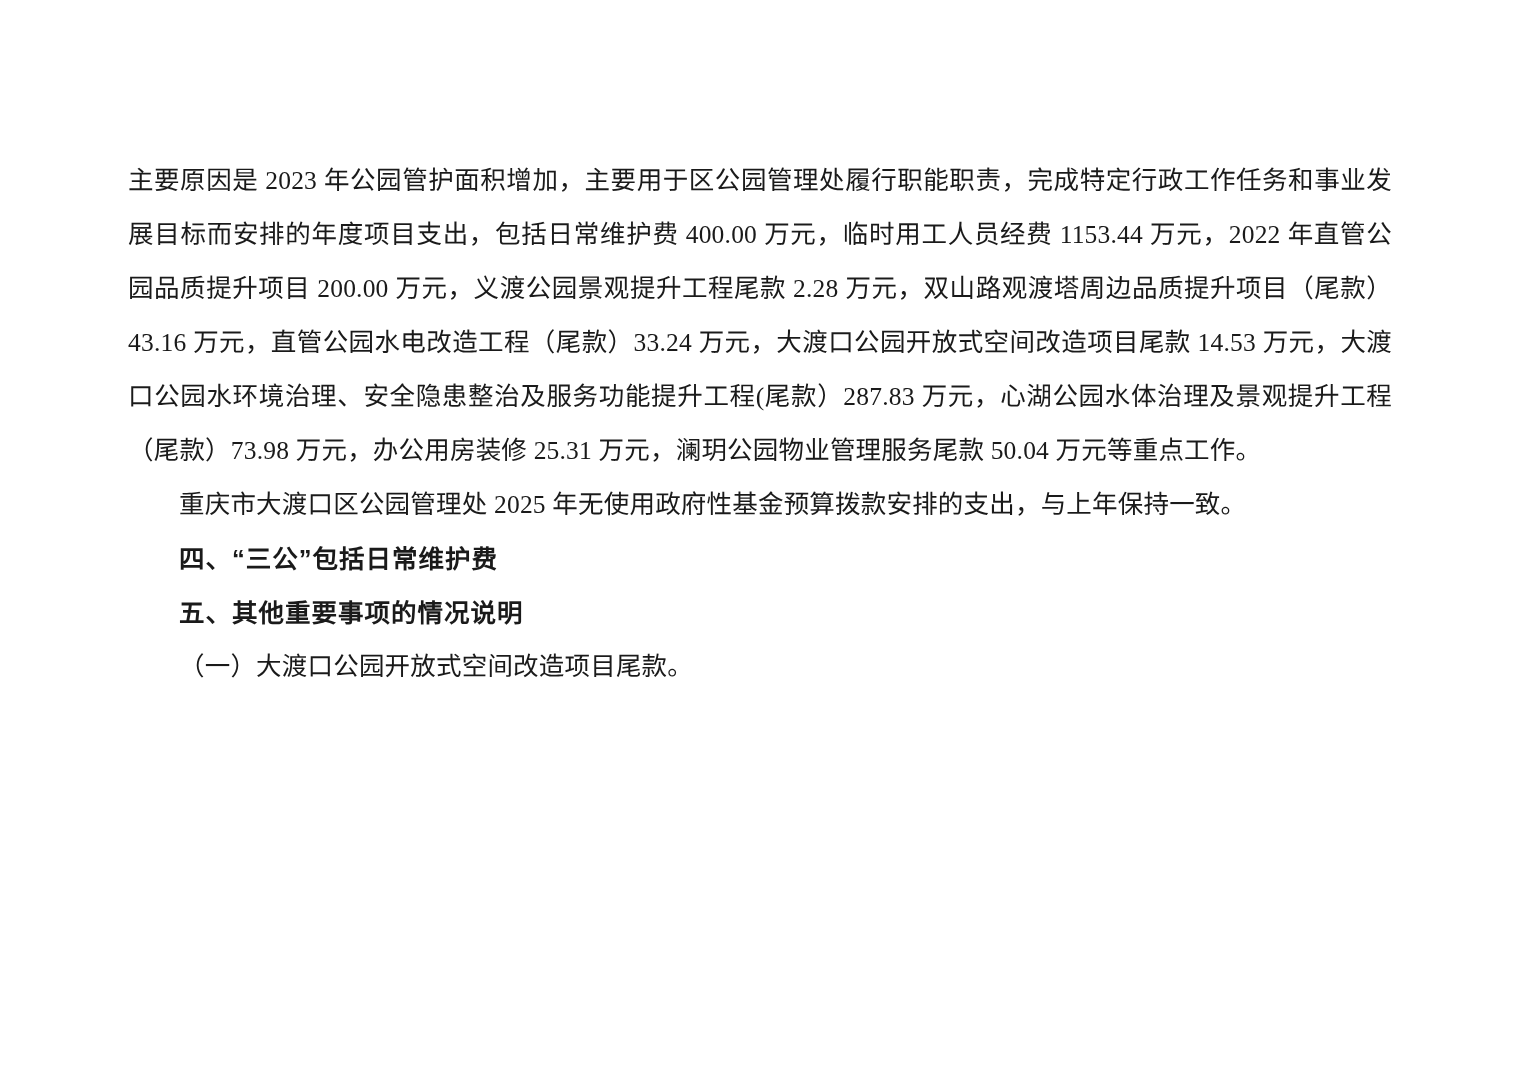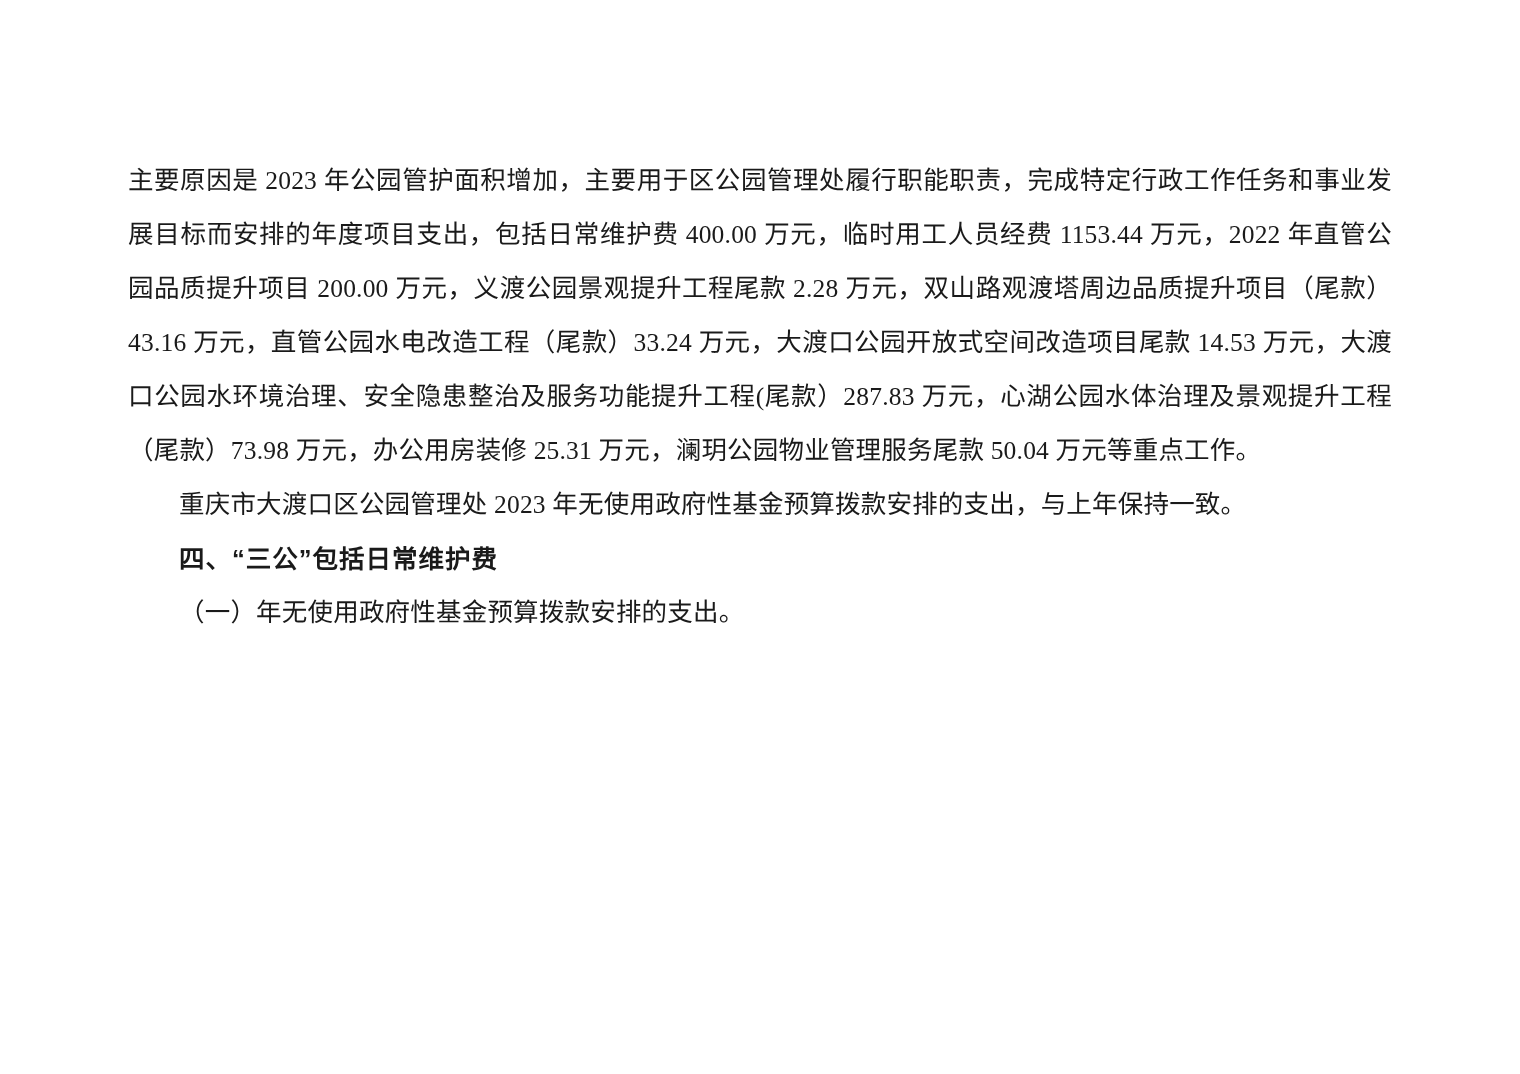--- a/index.html
+++ b/index.html
@@ -48,22 +48,23 @@
   }
 </style>
 </head>
 <body>
 
 <div class="page">
   <div class="doc-body">
 
     <p class="para">主要原因是 2023 年公园管护面积增加，主要用于区公园管理处履行职能职责，完成特定行政工作任务和事业发展目标而安排的年度项目支出，包括日常维护费 400.00 万元，临时用工人员经费 1153.44 万元，2022 年直管公园品质提升项目 200.00 万元，义渡公园景观提升工程尾款 2.28 万元，双山路观渡塔周边品质提升项目（尾款）43.16 万元，直管公园水电改造工程（尾款）33.24 万元，大渡口公园开放式空间改造项目尾款 14.53 万元，大渡口公园水环境治理、安全隐患整治及服务功能提升工程(尾款）287.83 万元，心湖公园水体治理及景观提升工程（尾款）73.98 万元，办公用房装修 25.31 万元，澜玥公园物业管理服务尾款 50.04 万元等重点工作。</p>
 
-    <p class="para-indent">重庆市大渡口区公园管理处 2023 年无使用政府性基金预算拨款安排的支出，与上年保持一致。</p>
+    <p class="para-indent">重庆市大渡口区公园管理处 2025 年无使用政府性基金预算拨款安排的支出，与上年保持一致。</p>
 
     <p class="heading">四、“三公”包括日常维护费</p>
 
 
+    <p class="heading">五、其他重要事项的情况说明</p>
 
-    <p class="para-indent">（一）年无使用政府性基金预算拨款安排的支出。</p>
+    <p class="para-indent">（一）大渡口公园开放式空间改造项目尾款。</p>
 
   </div>
 </div>
 
 </body></html>

